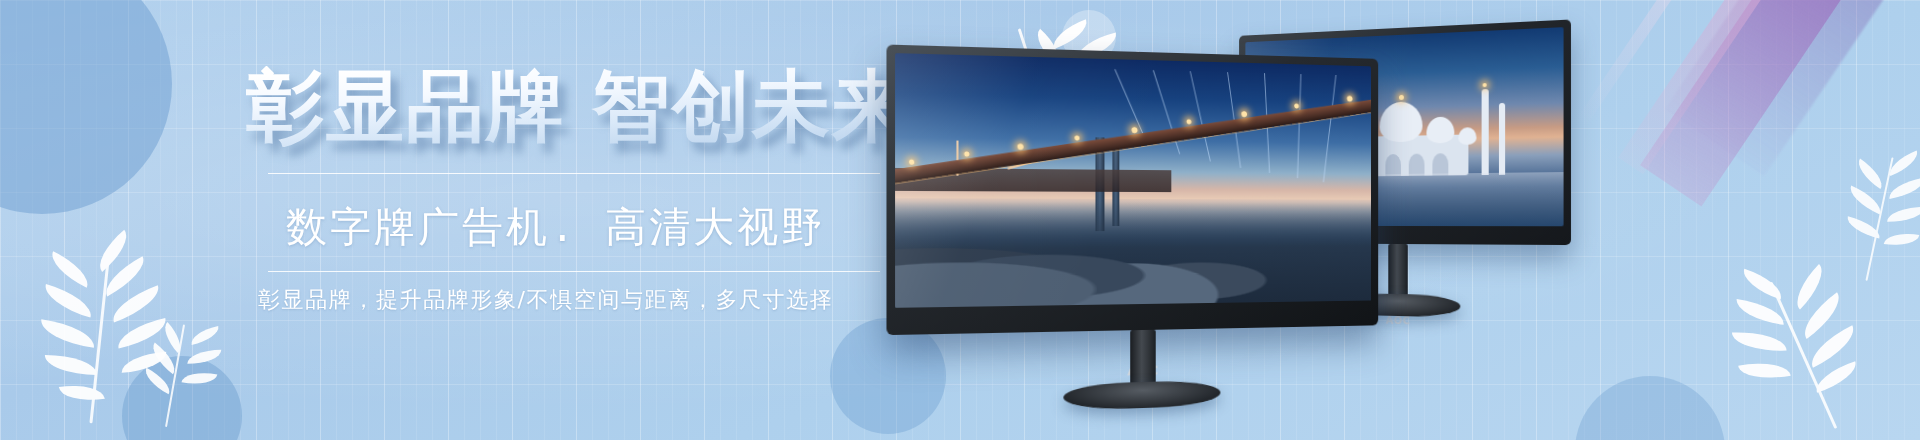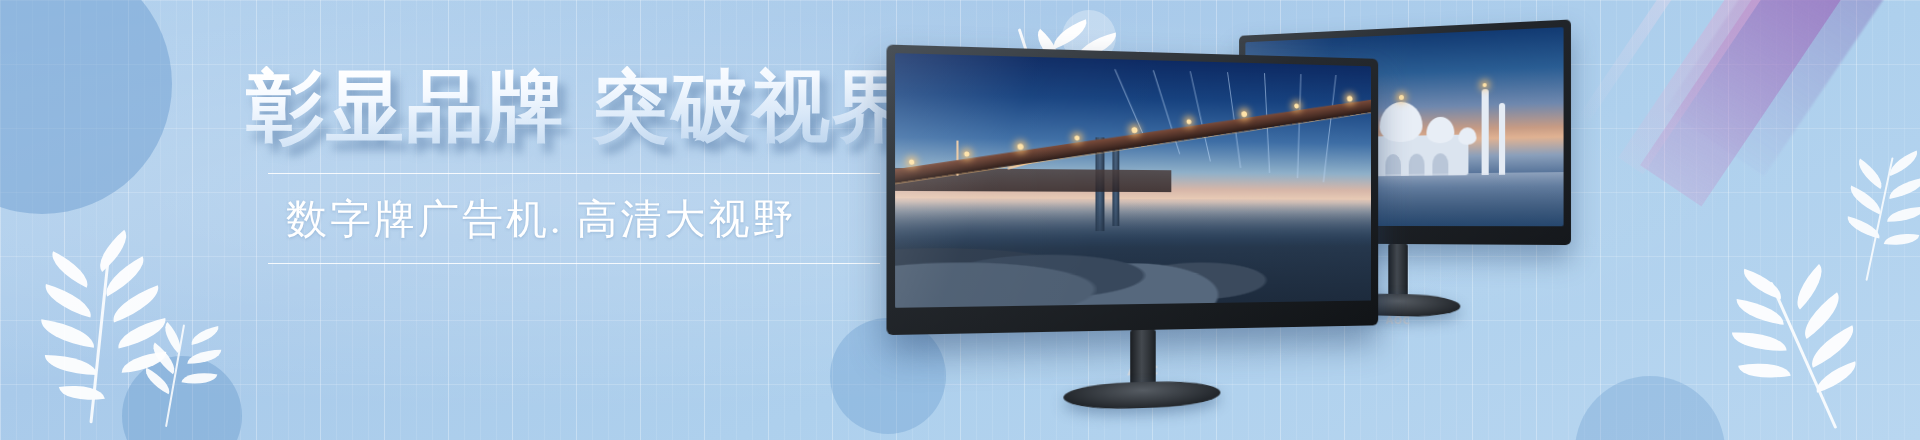--- a/index.html
+++ b/index.html
@@ -93,26 +93,26 @@
 
   .rule {
     height: 1px;
     background: rgba(255,255,255,0.88);
     margin: 26px 0 0 22px;
     width: 612px;
   }
   .rule.lower { margin: 16px 0 0 22px; width: 612px; }
 
   .subtitle {
-    margin: 18px 0 0 40px;
+    margin: 26px 0 0 40px;
     font-size: 41px;
     color: #ffffff;
     letter-spacing: 3px;
     white-space: nowrap;
-    font-family: Liberation Serif, serif;
+    font-family: Liberation Mono, monospace;
     text-shadow: 0 1px 3px rgba(80,120,165,0.30);
   }
   .tagline {
     margin: 13px 0 0 12px;
     font-size: 22px;
     color: #ffffff;
     letter-spacing: 1.6px;
     white-space: nowrap;
     font-family: "DejaVu Sans", "Liberation Sans", sans-serif;
     text-shadow: 0 1px 2px rgba(80,120,165,0.25);
@@ -310,29 +310,30 @@
     <div class="leaf" style="left:48px; top:56px;  width:38px; height:15px; transform:rotate(-6deg);"></div>
     <div class="leaf" style="left:48px; top:82px;  width:34px; height:14px; transform:rotate(2deg);"></div>
     <div class="leaf" style="left:10px; top:20px;  width:34px; height:14px; transform:rotate(28deg) scaleY(-1);"></div>
     <div class="leaf" style="left:6px;  top:46px;  width:38px; height:15px; transform:rotate(18deg) scaleY(-1);"></div>
     <div class="leaf" style="left:8px;  top:74px;  width:36px; height:14px; transform:rotate(8deg) scaleY(-1);"></div>
   </div>
 
   <div class="textblock">
 
     <div class="headline">
-      <span>彰显品牌</span><span class="gap"></span><span>突破视界</span>
+      <span>彰显品牌</span><span class="gap"></span><span>智创未来</span>
     </div>
 
     <div class="rule"></div>
 
     <div class="subtitle">数字牌广告机. 高清大视野</div>
 
     <div class="rule lower"></div>
 
+    <div class="tagline">彰显品牌，提升品牌形象/不惧空间与距离，多尺寸选择</div>
   </div>
 
   <div class="monitor" id="monitor-right">
     <div class="bezel">
       <div class="screen">
         <div class="sky-r"></div>
 
         <div class="mosque" style="width:230px; height:96px;">
           <div class="mbody" style="left:44px;  bottom:0;   width:142px; height:40px; border-radius:3px;"></div>
           <div class="dome" style="left:96px;  bottom:34px; width:44px;  height:40px;"></div>

